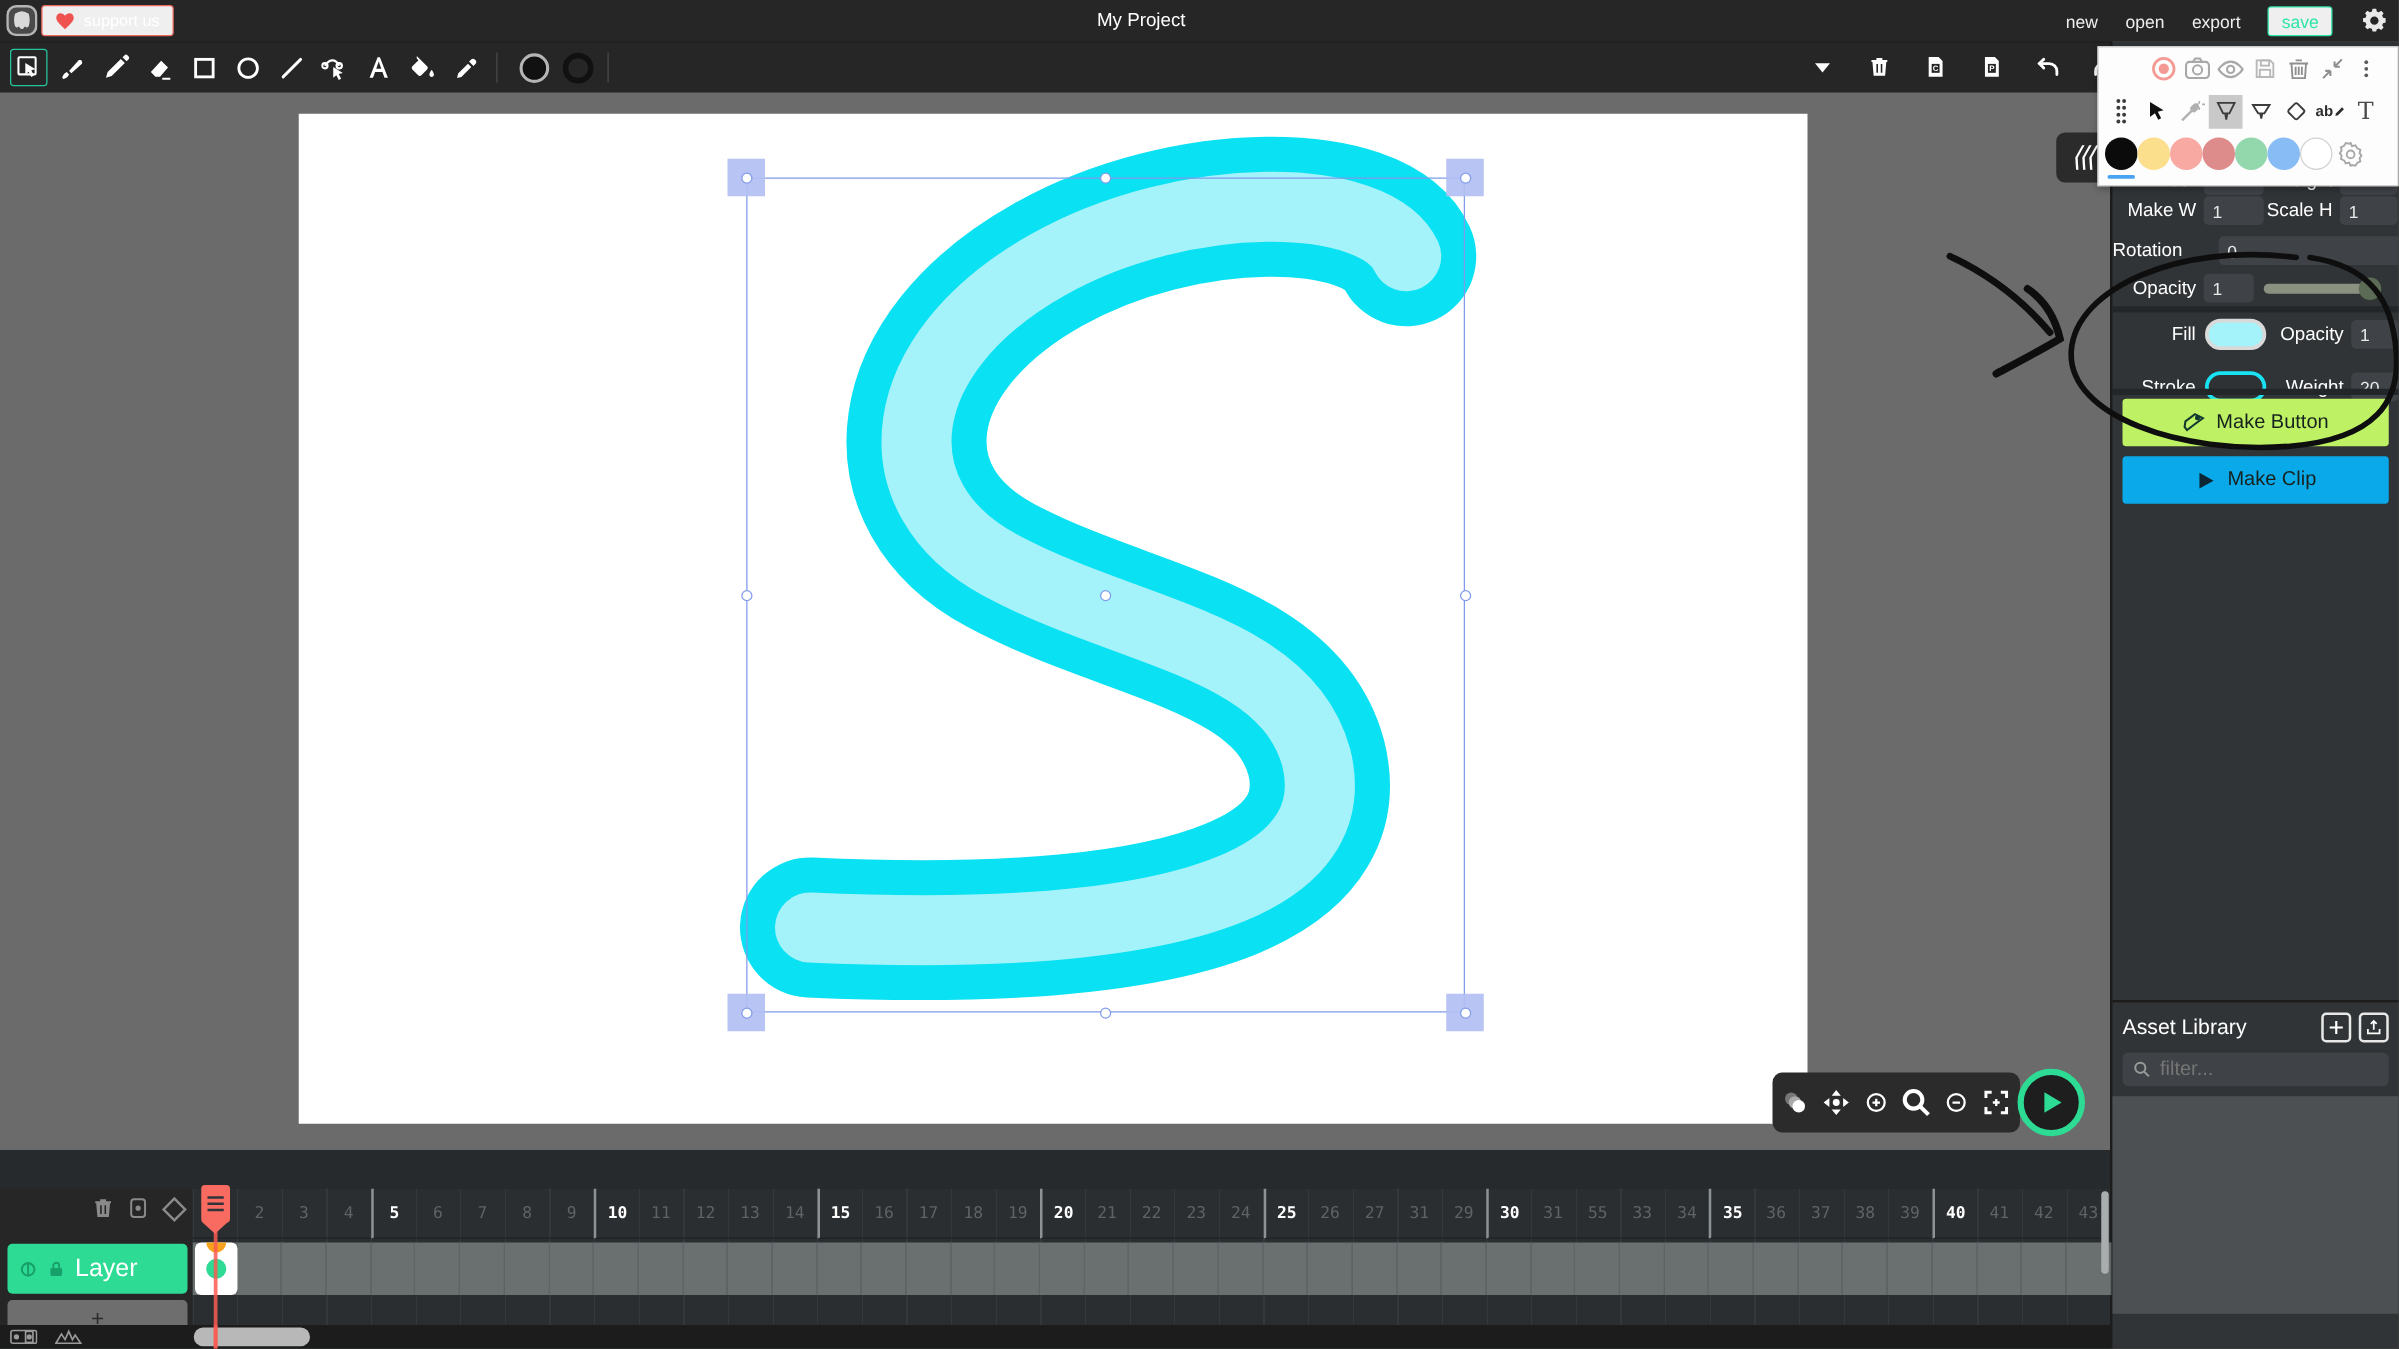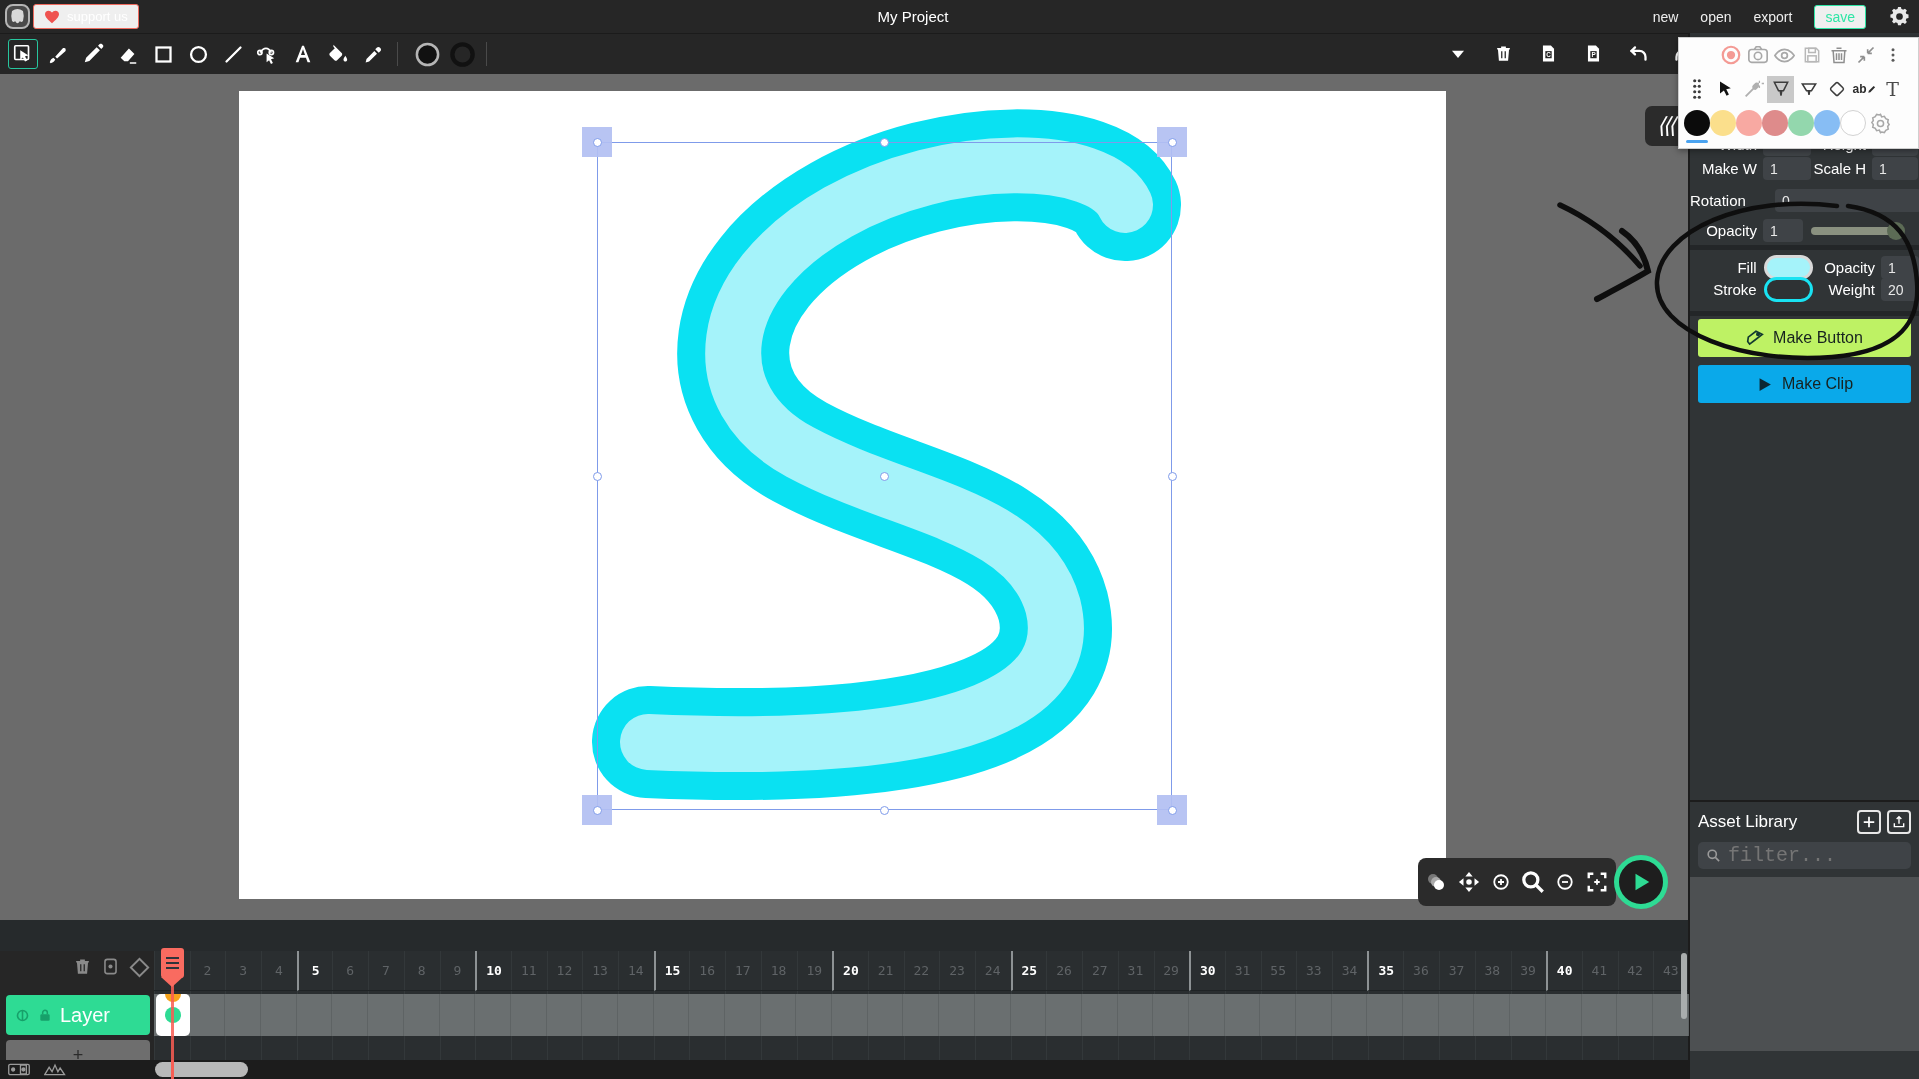--- a/index.html
+++ b/index.html
@@ -45,21 +45,21 @@
   .big-btn { position:absolute; left:8px; width:213px; height:38px; border:none; border-radius:3px; display:flex; align-items:center; justify-content:center; gap:9px; font-size:16px; color:#17221f; cursor:pointer; font-family:"Liberation Sans",sans-serif; }
   .slider-track { position:relative; width:92px; height:8px; border-radius:4px; background:#8a9180; }
   .slider-knob { position:absolute; right:-2px; top:-5px; width:18px; height:18px; border-radius:50%; background:#5c6b55; }
 
   
   #asset-lib { position:absolute; left:0; top:767px; width:100%; border-top:2px solid #1c1c1c; }
   .asset-head { display:flex; align-items:center; padding:8px 8px 6px 8px; color:#fff; }
   .asset-title { font-size:17px; flex:1; }
   .mini-btn { width:24px; height:24px; border:2px solid #e8e8e8; border-radius:4px; color:#fff; display:flex; align-items:center; justify-content:center; margin-left:6px; cursor:pointer; background:transparent; }
   .filter-wrap { margin:2px 8px 8px 8px; background:#3f4347; border-radius:5px; height:27px; display:flex; align-items:center; padding:0 8px; gap:7px; }
-  .filter-input { background:transparent; border:none; outline:none; color:#22c55e; font-size:20px; width:160px; font-family:Liberation Mono, monospace; }
+  .filter-input { background:transparent; border:none; outline:none; color:#22c55e; font-size:16px; width:160px; font-family:Liberation Sans, sans-serif; }
   .asset-area { height:174px; background:#4d5052; }
 
   
   #anno-panel { left:1678px; top:37px; width:241px; height:112px; background:#fdfdfd; border:1px solid #cfcfcf; box-shadow:0 2px 6px rgba(0,0,0,.35); z-index:40; }
   .anno-row { display:flex; align-items:center; height:34px; }
   .anno-icon { width:27px; height:27px; display:flex; align-items:center; justify-content:center; color:#9a9a9a; cursor:pointer; }
   .anno-icon.dark { color:#3c3c3c; }
   .anno-icon.sel { background:#c9c9c9; }
   .swatch { width:26px; height:26px; border-radius:50%; cursor:pointer; position:relative; flex:none; }
   .swatch.white { border:1px solid #d2d2d2; }
@@ -335,21 +335,21 @@
         <div class="slider-knob"></div>
       </div>
     </div>
     <div class="section-sep" style="top:212px;"></div>
     <div class="row" style="top:222px;">
       <span class="ins-label" style="width:67px;">Fill</span>
       <span class="swatch-pill" style="margin-left:7px;background:#a5f3fa;border:3px solid #d9d9d9;"></span>
       <span class="ins-label" style="width:58px;margin-left:4px;">Opacity</span>
       <input class="ins-input" style="width: 38px; margin-left: 6px;" value="1">
     </div>
-    <div class="row" style="top:244px;">
+    <div class="row" style="top:264px;">
       <span class="ins-label" style="width:67px;">Stroke</span>
       <span class="swatch-pill" style="margin-left:7px;background:#2e3234;border:3px solid #19e2f2;"></span>
       <span class="ins-label" style="width:58px;margin-left:4px;">Weight</span>
       <input class="ins-input" style="width: 38px; margin-left: 6px;" value="20">
     </div>
     <div class="section-sep" style="top:278px;"></div>
     <button class="big-btn" style="top:286px;background:#bef264;">
       <span>
           <svg width="18" height="18" viewBox="0 0 24 24" fill="none" stroke="#123a30" stroke-width="2.2">
             <path d="M3 12l9-9 9 3v0l-9 9-6 6-3-3z" transform="rotate(8 12 12)"></path>

